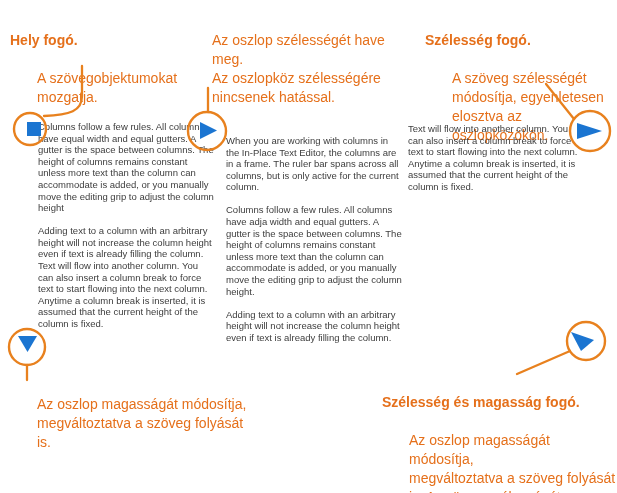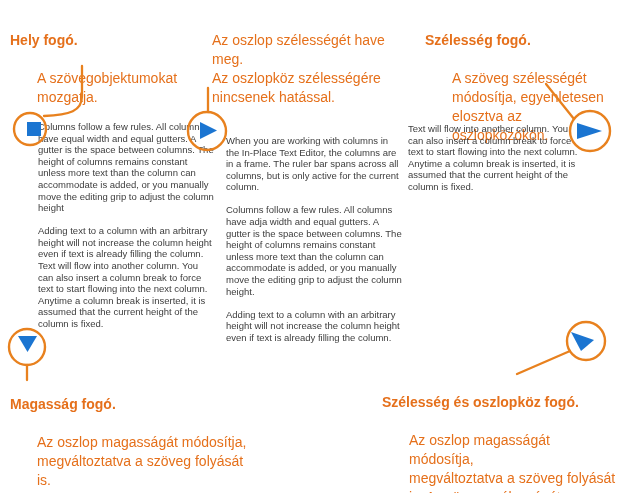--- a/index.html
+++ b/index.html
@@ -47,27 +47,26 @@
   </div>
 
   <div class="callout" style="left:425px;top:12px;width:195px;">
     <div class="callout-title">Szélesség fogó.</div>
     <div class="callout-desc">A szöveg szélességét
 módosítja, egyenletesen
 elosztva az oszlopközökön.</div>
   </div>
 
   <div class="callout" style="left:10px;top:376px;width:250px;">
-    <div class="callout-title">Magasság fogó.</div>
     <div class="callout-desc">Az oszlop magasságát módosítja,
 megváltoztatva a szöveg folyását is.</div>
   </div>
 
   <div class="callout" style="left:382px;top:374px;width:235px;">
-    <div class="callout-title">Szélesség és oszlopköz fogó.</div>
+    <div class="callout-title">Szélesség és magasság fogó.</div>
     <div class="callout-desc">Az oszlop magasságát módosítja,
 megváltoztatva a szöveg folyását
 is. A szöveg szélességét módosítja,
 egyenletesen elosztva az
 oszlopközökön.</div>
   </div>
 
   <div class="body-col" style="left:38px;top:121px;">
     <p>Columns follow a few rules. All columns
 have equal width and equal gutters. A

